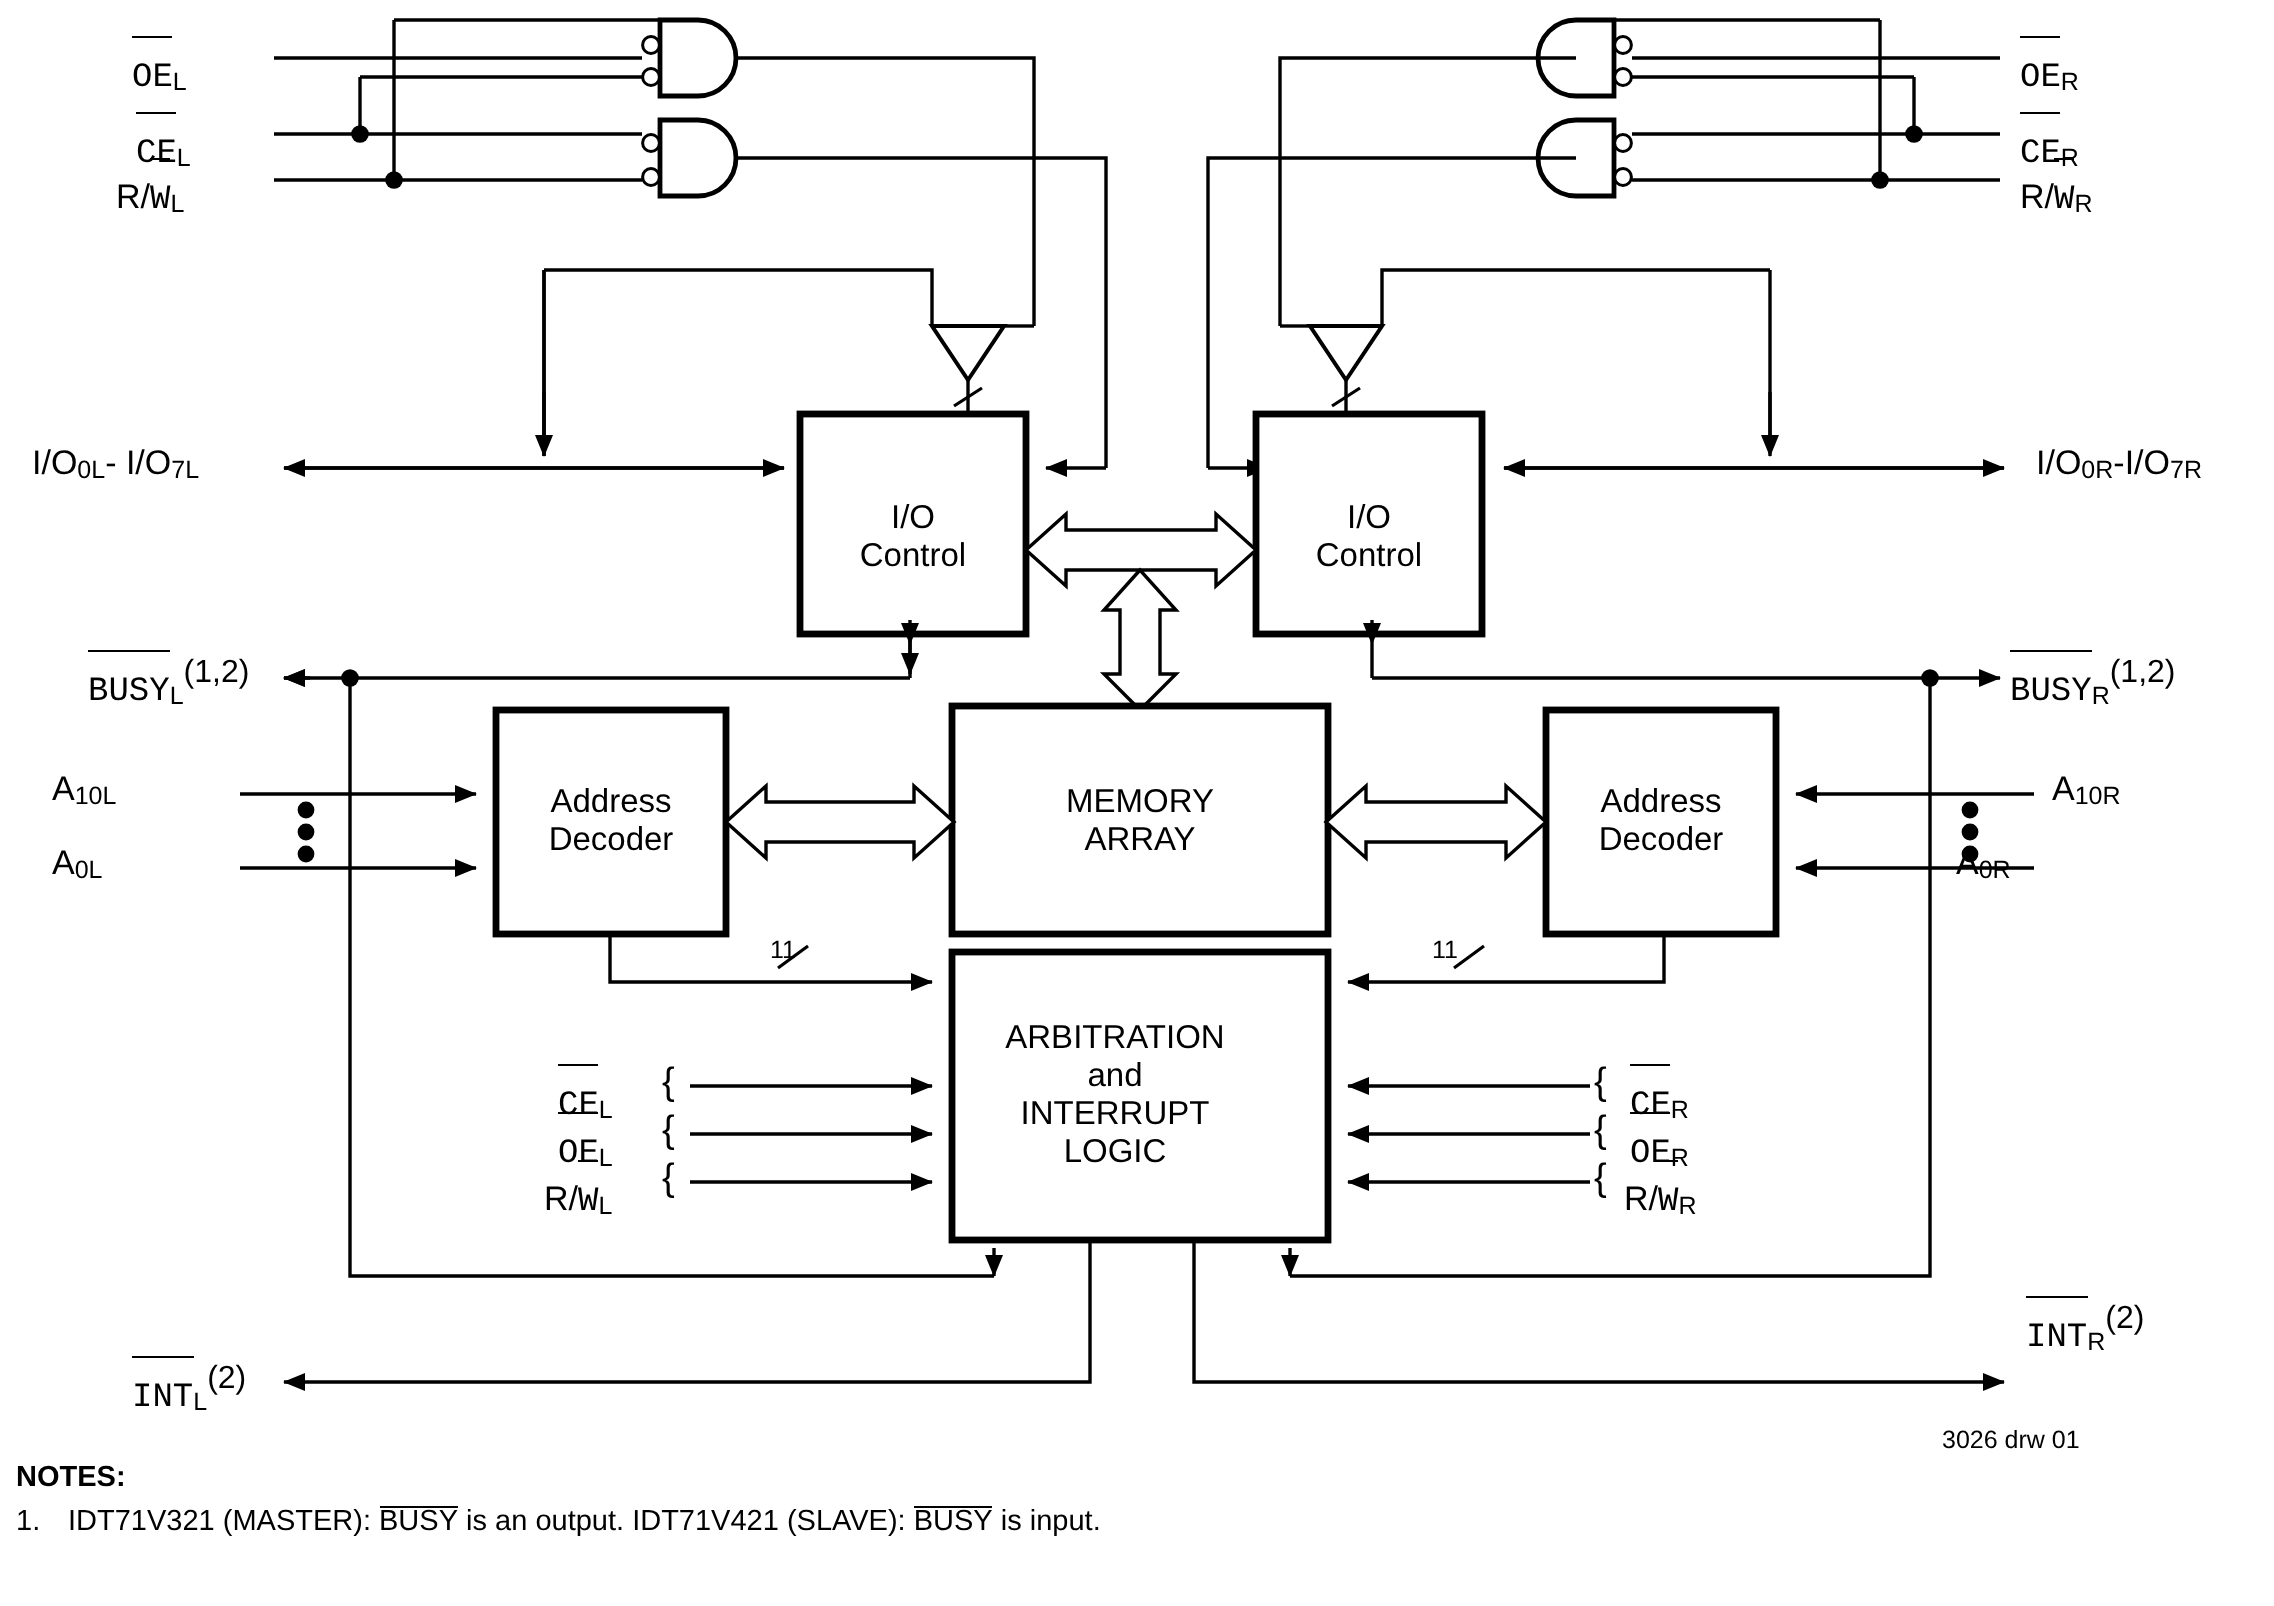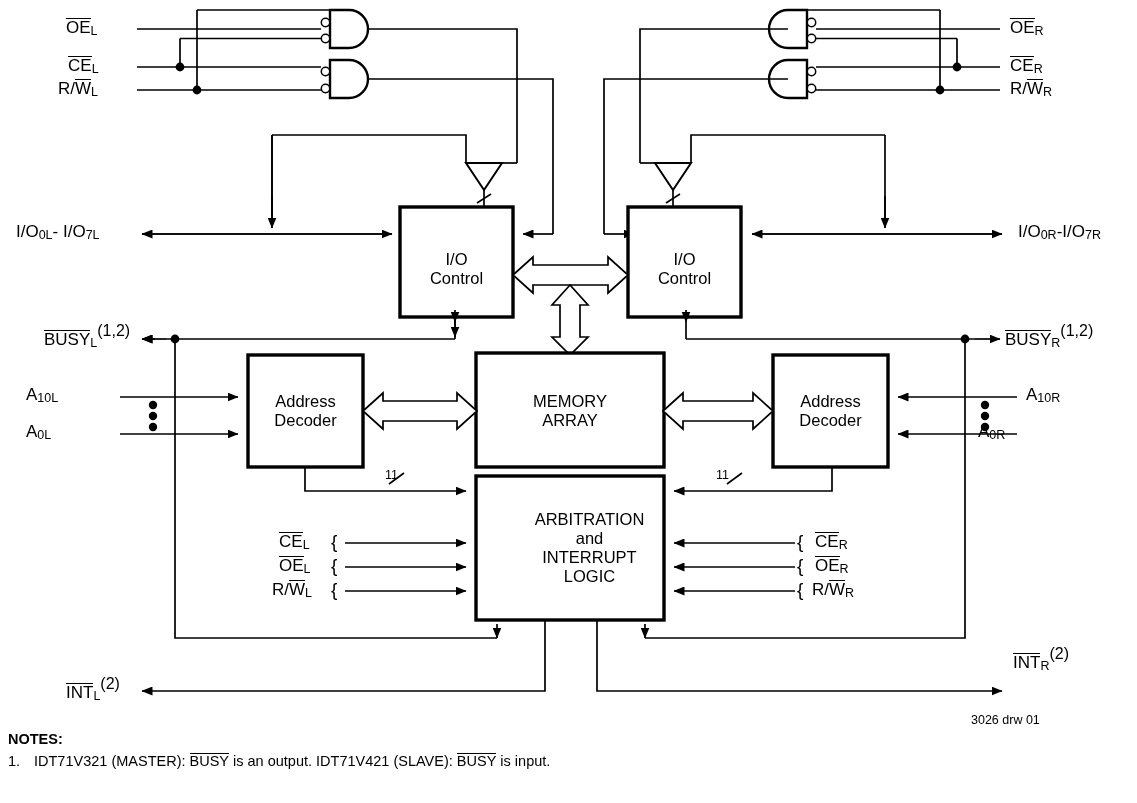--- a/index.html
+++ b/index.html
@@ -16,21 +16,21 @@
 
   
   .lbl{
     position:absolute;
     font-family:"Liberation Sans", sans-serif;
     font-size:17px;
     color:#000;
     white-space:nowrap;
     line-height:1.05;
   }
-  .lbl .ov{ border-top:1.6px solid #000; display:inline-block; line-height:1.0; padding-top:0px;}
+  .lbl .ov{ border-top:1.6px solid #000; display:inline-block; line-height:1.0; padding-top:12px;font-family:Liberation Mono, monospace;}
   .sub{font-size:12.5px; vertical-align:baseline; position:relative; top:2px;}
   .sup{font-size:16px; vertical-align:super; position:relative; top:-2px;}
 
   .boxlabel{
     position:absolute;
     text-align:center;
     font-size:16.5px;
     line-height:1.16;
     color:#000;
     white-space:pre-line;
@@ -342,21 +342,21 @@
   <div class="boxlabel" style="left:400px; top:250px; width:113px;">I/O
 Control</div>
   <div class="boxlabel" style="left:628px; top:250px; width:113px;">I/O
 Control</div>
   <div class="boxlabel" style="left:248px; top:392px; width:115px;">Address
 Decoder</div>
   <div class="boxlabel" style="left:773px; top:392px; width:115px;">Address
 Decoder</div>
   <div class="boxlabel" style="left:476px; top:392px; width:188px;">MEMORY
 ARRAY</div>
-  <div class="boxlabel" style="left:484px; top:510px; width:211px;">ARBITRATION
+  <div class="boxlabel" style="left:452px; top:510px; width:211px;">ARBITRATION
 and
 INTERRUPT
 LOGIC</div>
 
   <div class="drwno" style="left:971px; top:713px;">3026 drw 01</div>
 
   <div id="notes">
     <span class="hdr">NOTES:</span>
     <div id="notes-list">
         <span class="row"><span class="num">1.</span><span>IDT71V321 (MASTER): </span><span class="ovr">BUSY</span><span> is an output. IDT71V421 (SLAVE): </span><span class="ovr">BUSY</span><span> is input.</span></span>

